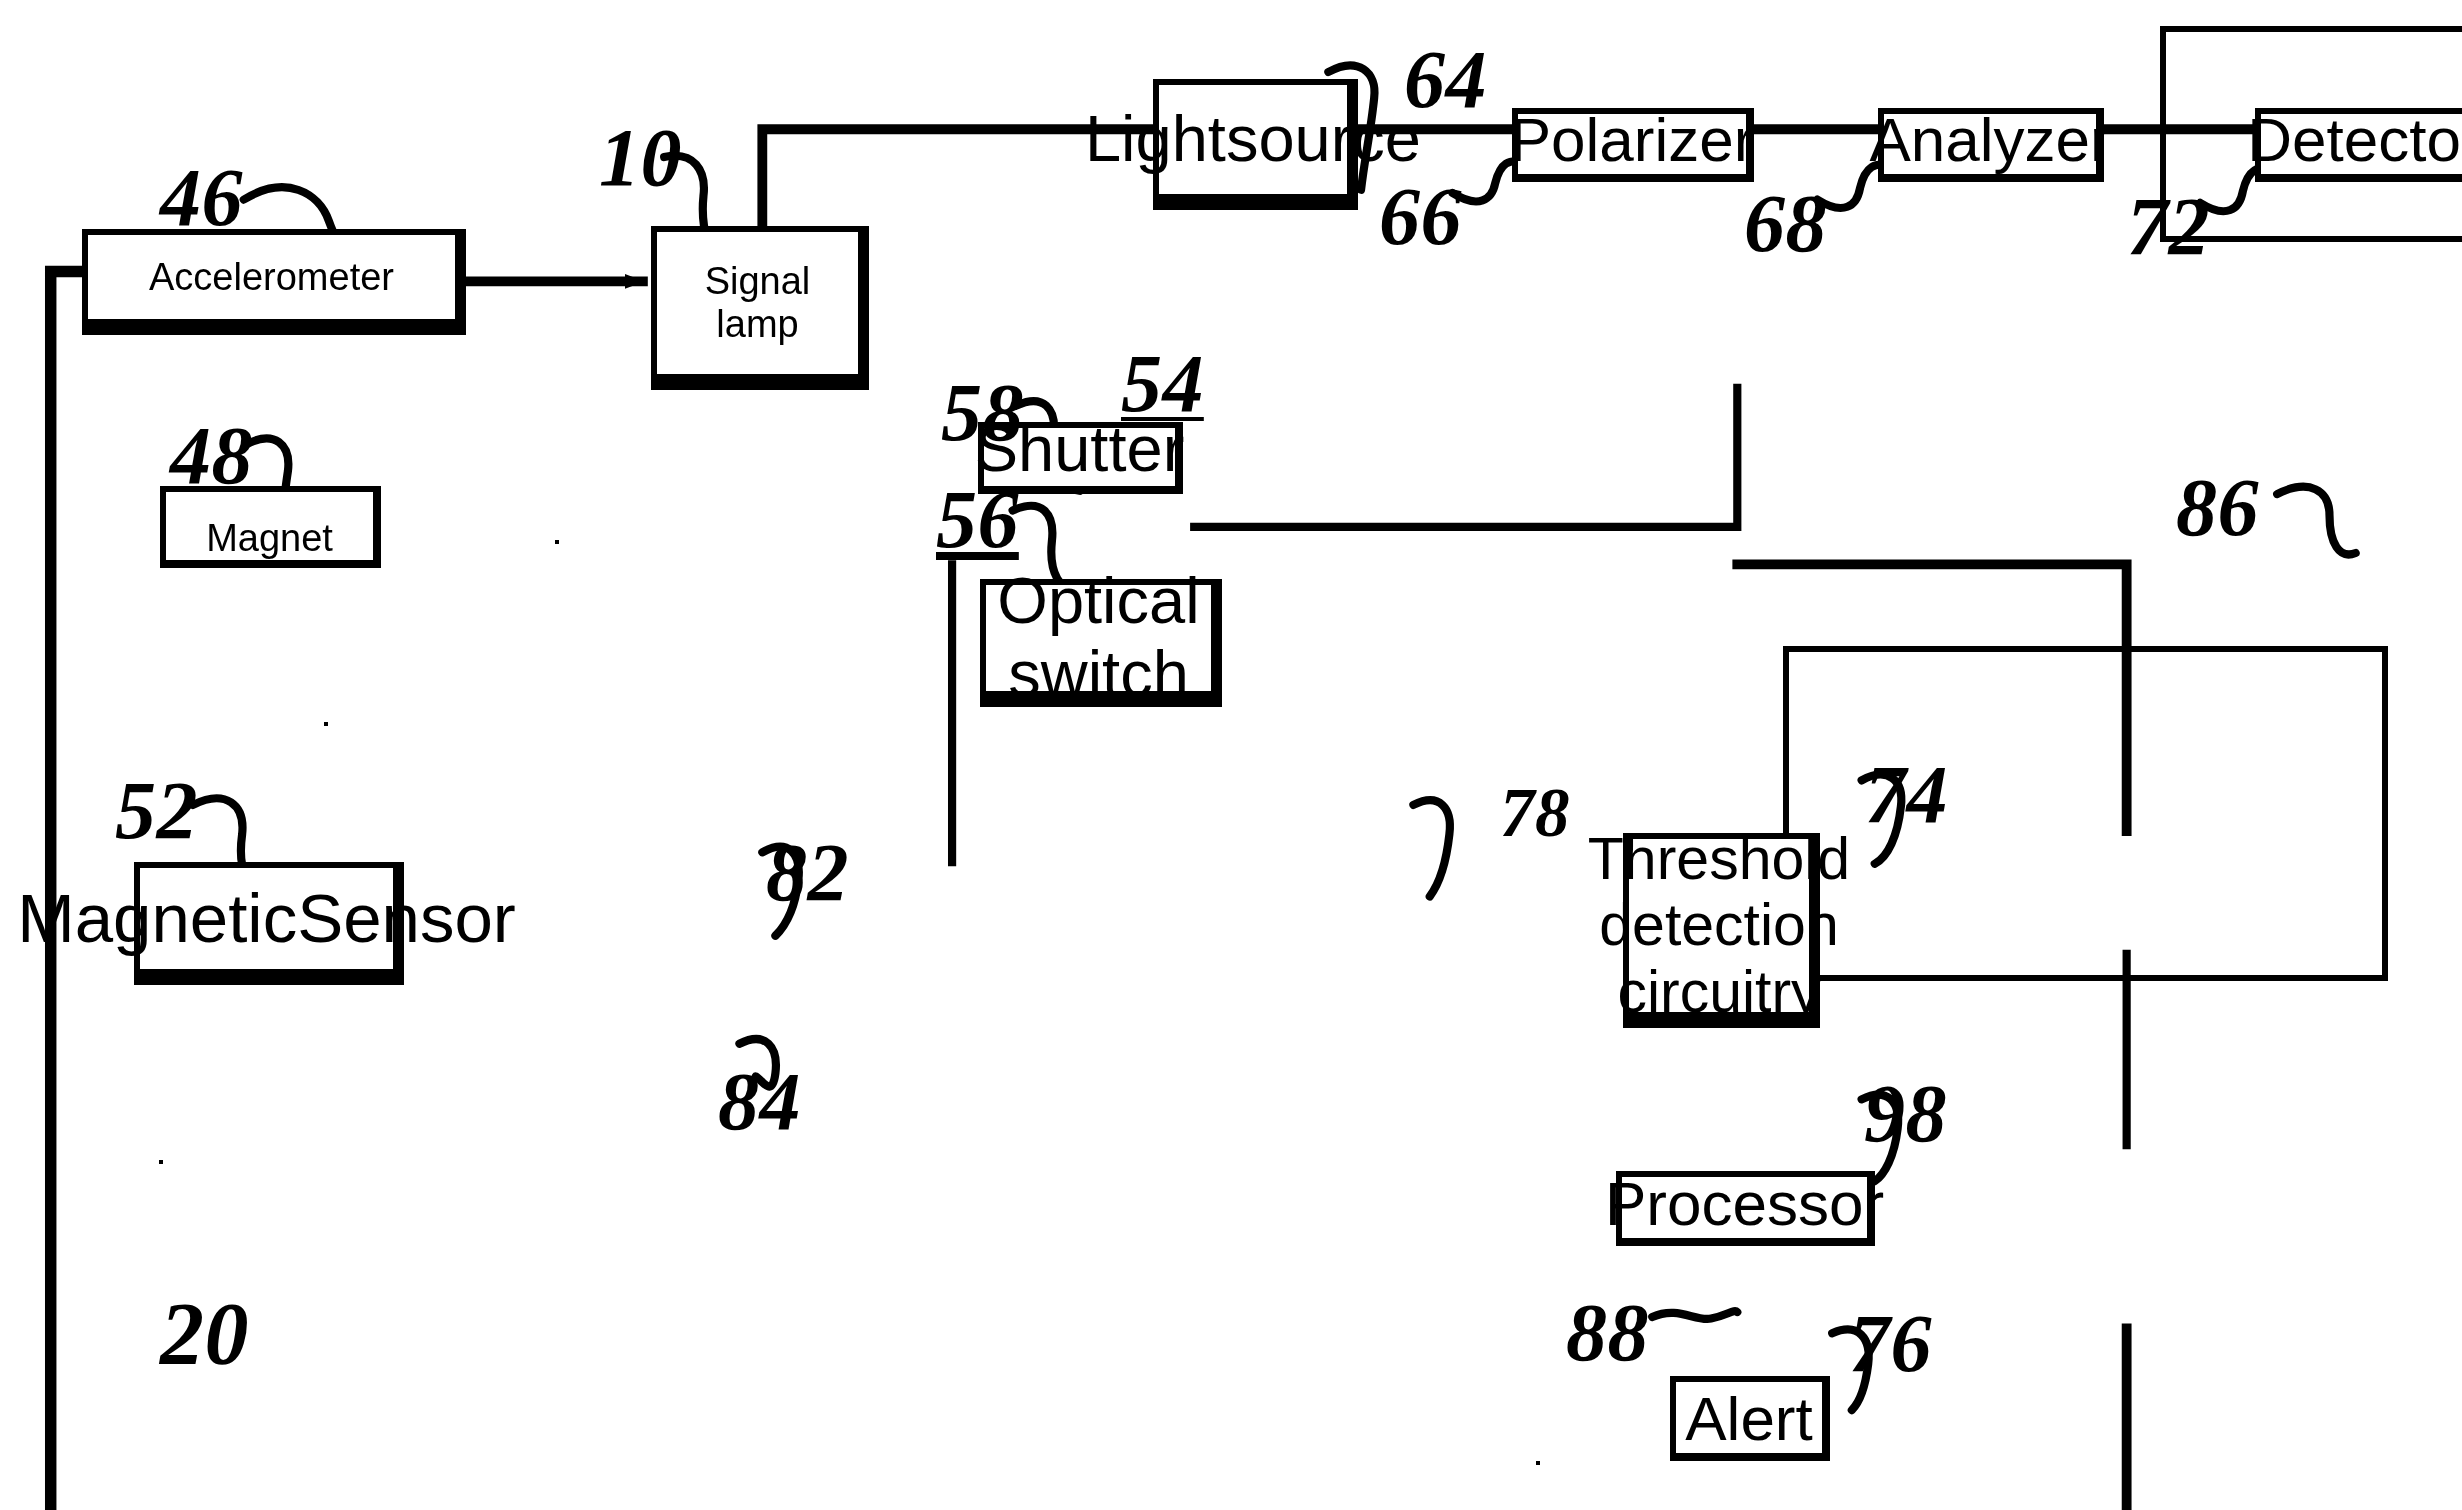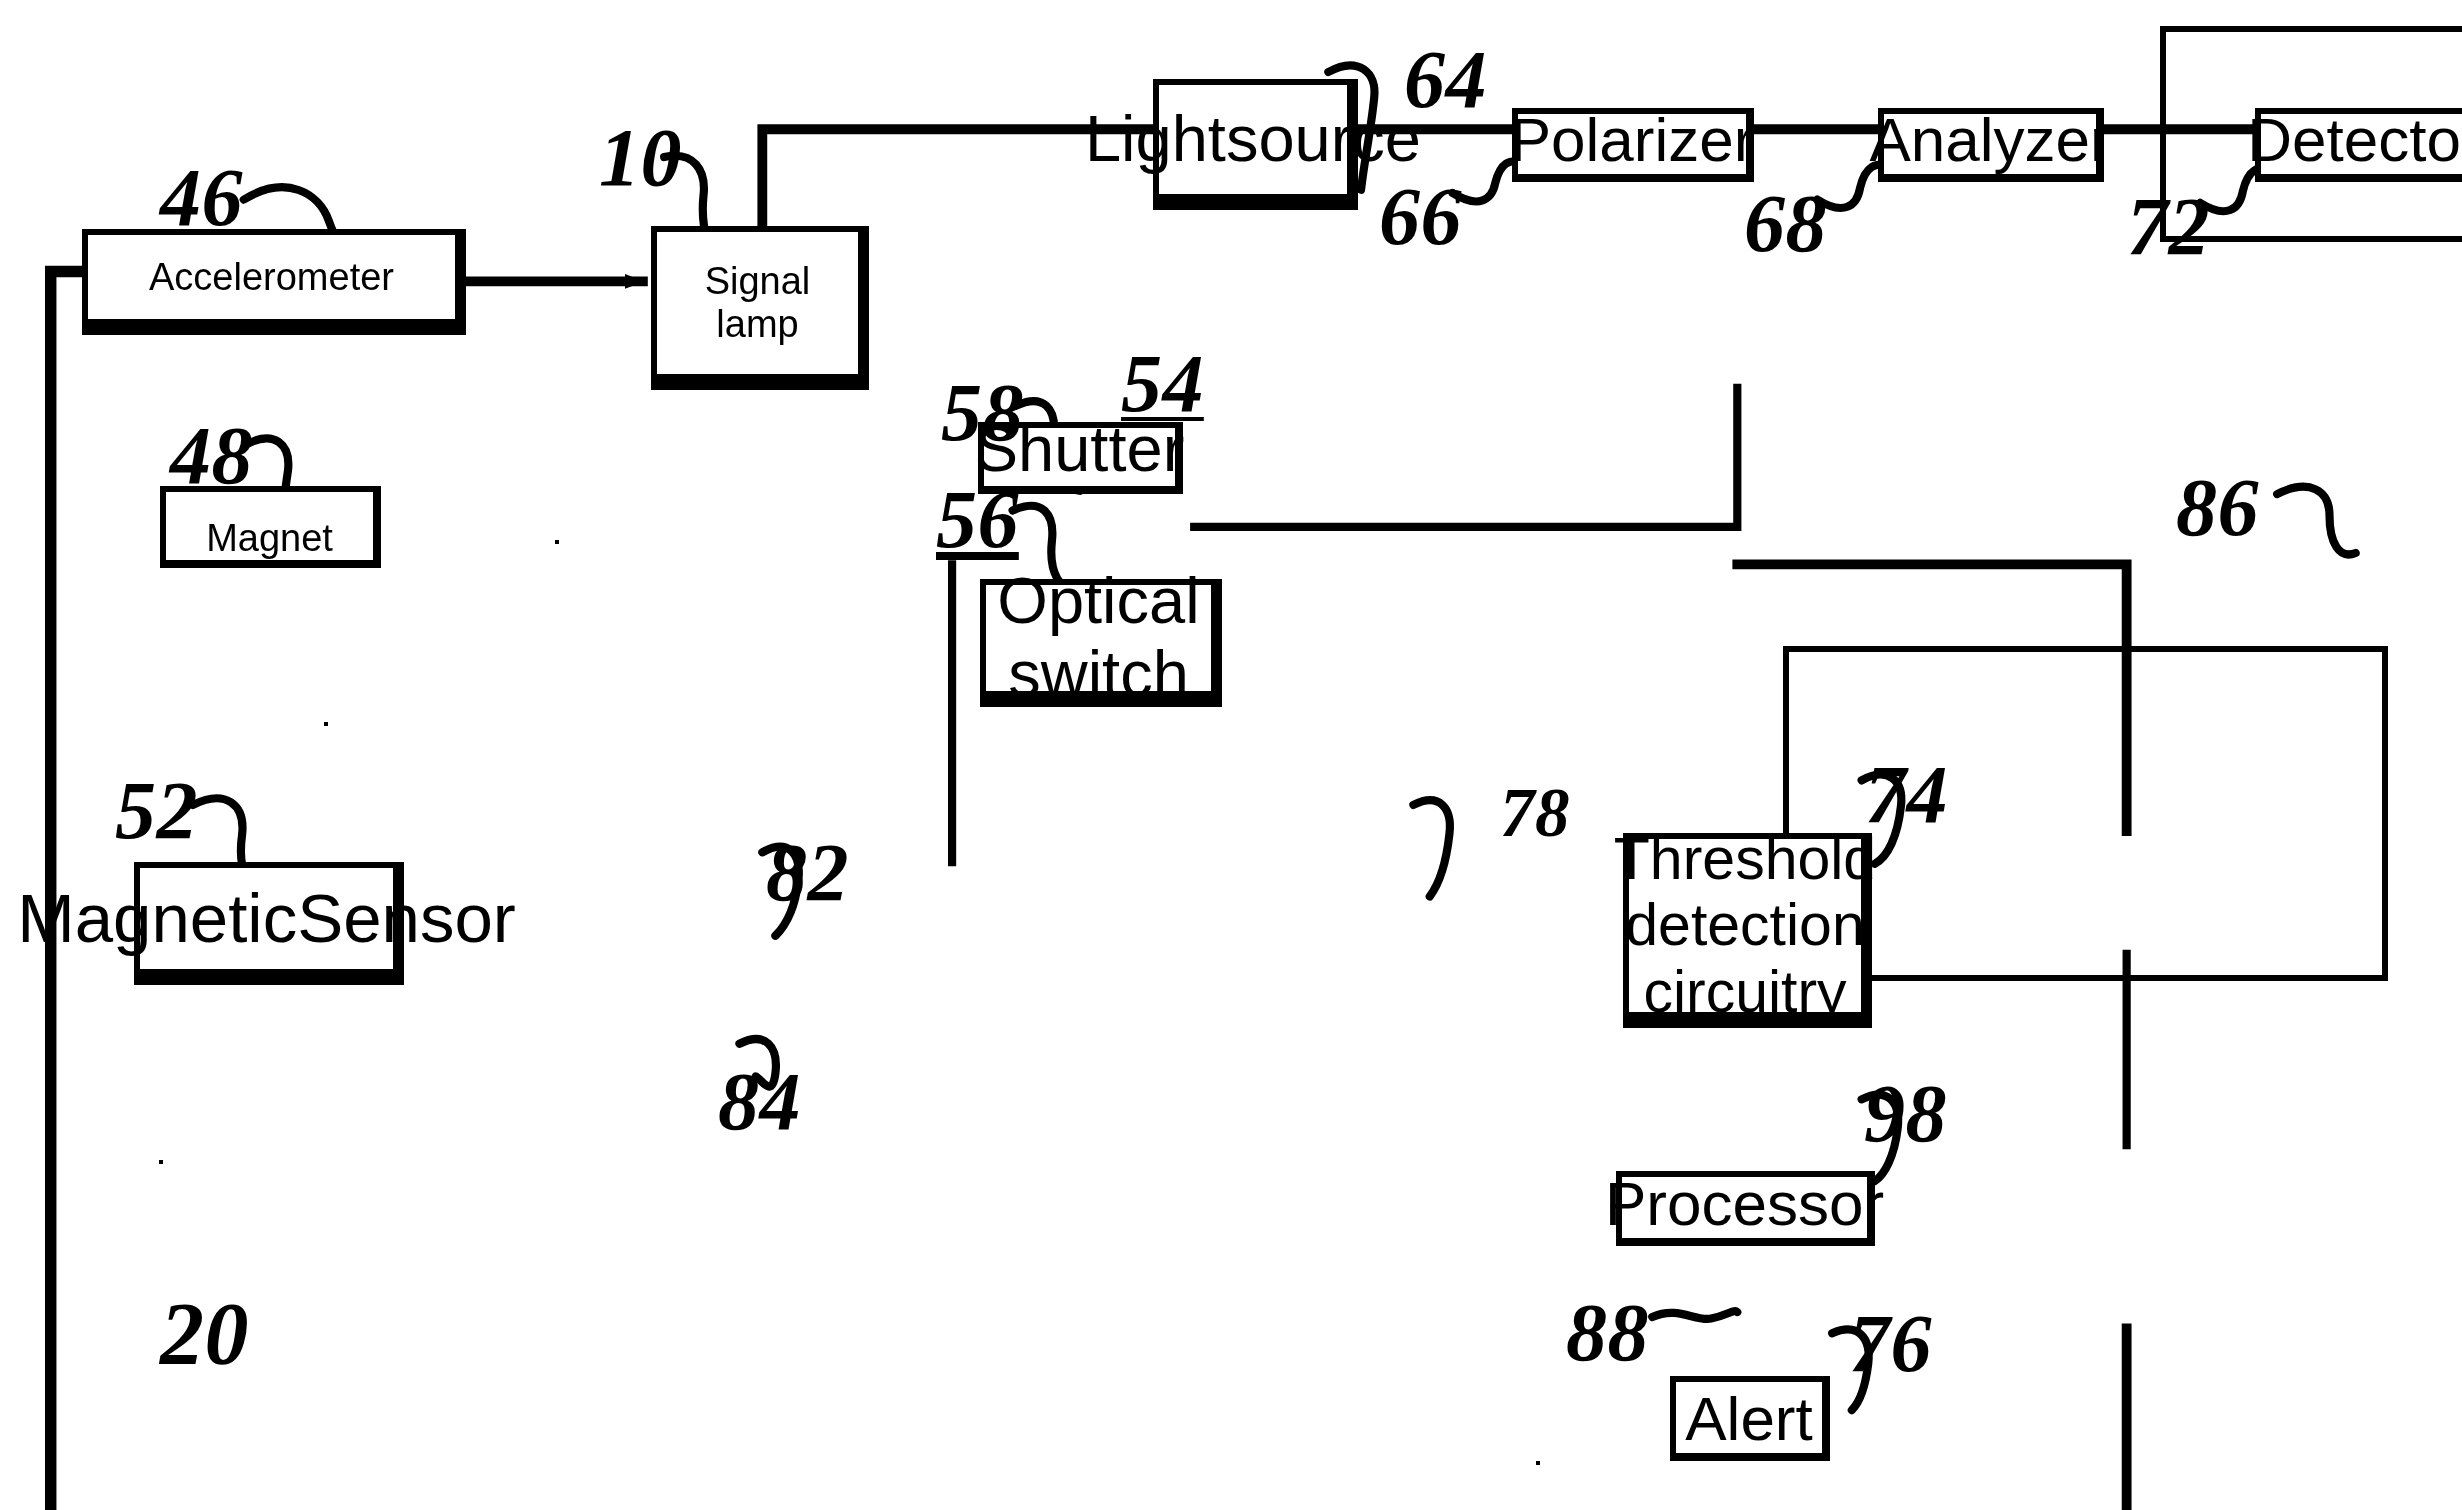--- a/index.html
+++ b/index.html
@@ -189,21 +189,21 @@
   </div>
 
   <div class="blk thin" style="left: 1878px; top: 108px; width: 226px; height: 74px; font-size: 62px; border-width: 6.5px 8.2px 8.2px 6.5px;">
     <span>Analyzer</span>
   </div>
 
   <div class="blk thin" style="left: 2255px; top: 108px; width: 221px; height: 74px; font-size: 62px; border-width: 6.5px 8.2px 8.2px 6.5px;">
     <span>Detector</span>
   </div>
 
-  <div class="blk" style="left: 1623px; top: 833px; width: 249px; height: 195px; flex-direction: column; font-size: 59px; border-width: 6.5px 11.5px 16.4px 6.5px;">
+  <div class="blk" style="left: 1623px; top: 833px; width: 197px; height: 195px; flex-direction: column; font-size: 59px; border-width: 6.5px 11.5px 16.4px 6.5px;">
     <span>Threshold</span>
     <span>detection</span>
     <span>circuitry</span>
   </div>
 
   <div class="blk thin" style="left: 1616px; top: 1171px; width: 259px; height: 75px; font-size: 62px; border-width: 6.5px 8.2px 8.2px 6.5px;">
     <span>Processor</span>
   </div>
 
   <div class="blk thin" style="left: 1670px; top: 1376px; width: 160px; height: 85px; font-size: 62px; border-width: 6.5px 8.2px 8.2px 6.5px;">

